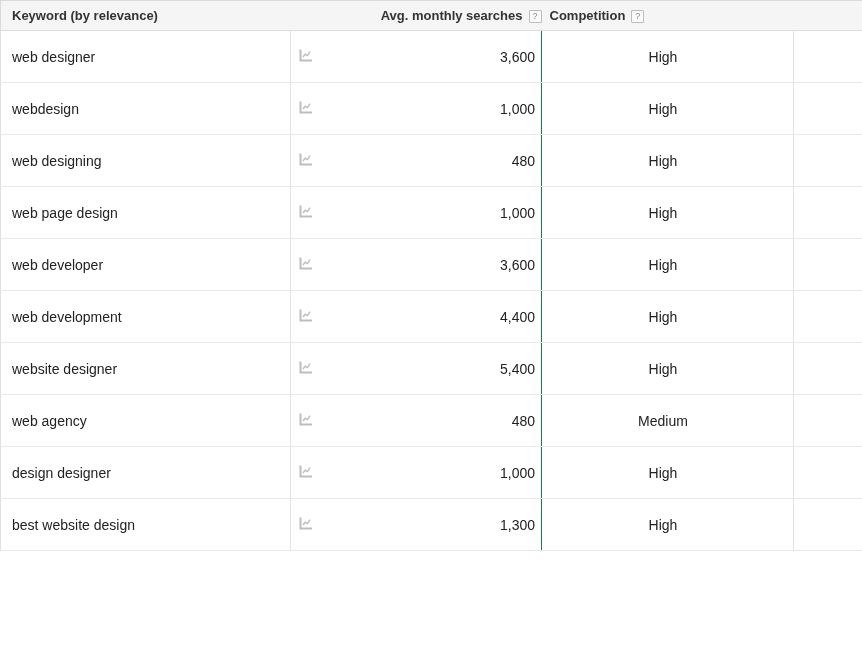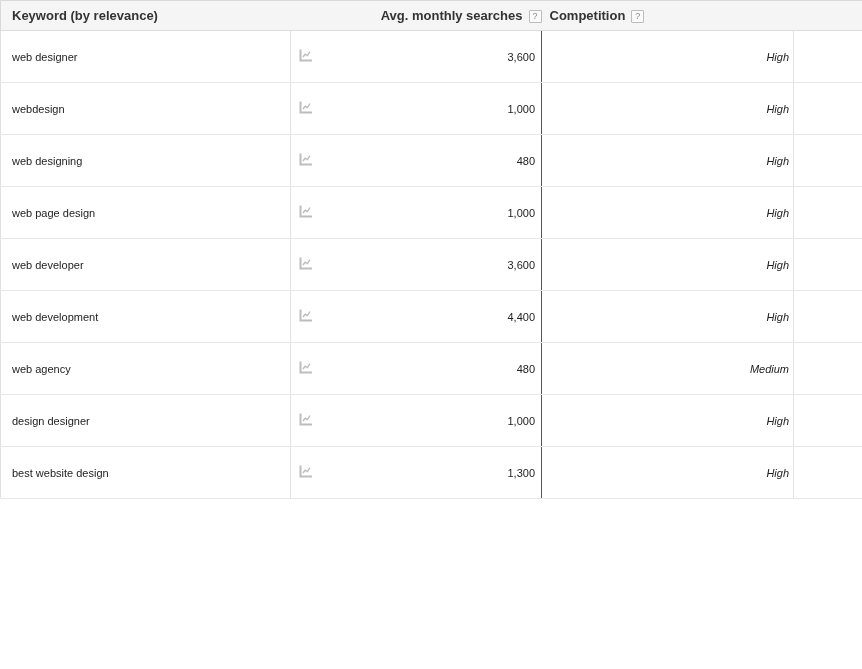--- a/index.html
+++ b/index.html
@@ -93,23 +93,23 @@
   }
 
   
   tbody tr.kw-row {
     height: 52px;
     background: #ffffff;
   }
   tbody td {
     border-bottom: 1px solid #e8e8e8;
     vertical-align: middle;
-    font-size: 11px;
+    font-size: 14px;
     color: #222222;
-    padding: 0 4px;
+    padding: 0 17px;
     white-space: nowrap;
     overflow: hidden;
   }
   td.cell-keyword {
     border-left: 1px solid #e0e0e0;
     border-right: 1px solid #e3e3e3;
     text-align: left;
     padding-left: 11px;
   }
   td.cell-spark {
@@ -117,24 +117,23 @@
     padding-left: 8px;
     padding-right: 0;
   }
   td.cell-searches {
     text-align: right;
     border-right: 1px solid #15803d;
     padding-right: 6px;
     padding-left: 0;
   }
   td.cell-competition {
-    text-align: right;
+    text-align: center;
     border-right: 1px solid #e3e3e3;
     padding-left: 8px;
-    font-style: italic;
   }
   td.cell-extra {
     border-right: 1px solid #e0e0e0;
   }
 
   
   .trend-icon {
     display: inline-block;
     width: 14px;
     height: 13px;
@@ -310,20 +309,42 @@
       <span>4,400</span>
     </td>
     <td class="cell-competition">
       <span>High</span>
     </td>
     <td class="cell-extra">
       <span></span>
     </td>
   </tr>
 
+  <tr class="kw-row">
+    <td class="cell-keyword">
+      <span>website designer</span>
+    </td>
+    <td class="cell-spark">
+      <span class="trend-icon">
+        <svg width="14" height="13" viewBox="0 0 14 13" xmlns="http://www.w3.org/2000/svg">
+          <path d="M1.5 0.5 L1.5 11.5 L13 11.5" fill="none" stroke="#bdbdbd" stroke-width="2"></path>
+          <polyline points="4,8 6.2,5.2 8.4,6.6 11,2.6" fill="none" stroke="#bdbdbd" stroke-width="1.4"></polyline>
+        </svg>
+      </span>
+    </td>
+    <td class="cell-searches">
+      <span>5,400</span>
+    </td>
+    <td class="cell-competition">
+      <span>High</span>
+    </td>
+    <td class="cell-extra">
+      <span></span>
+    </td>
+  </tr>
 
   <tr class="kw-row">
     <td class="cell-keyword">
       <span>web agency</span>
     </td>
     <td class="cell-spark">
       <span class="trend-icon">
         <svg width="14" height="13" viewBox="0 0 14 13" xmlns="http://www.w3.org/2000/svg">
           <path d="M1.5 0.5 L1.5 11.5 L13 11.5" fill="none" stroke="#bdbdbd" stroke-width="2"></path>
           <polyline points="4,8 6.2,5.2 8.4,6.6 11,2.6" fill="none" stroke="#bdbdbd" stroke-width="1.4"></polyline>

